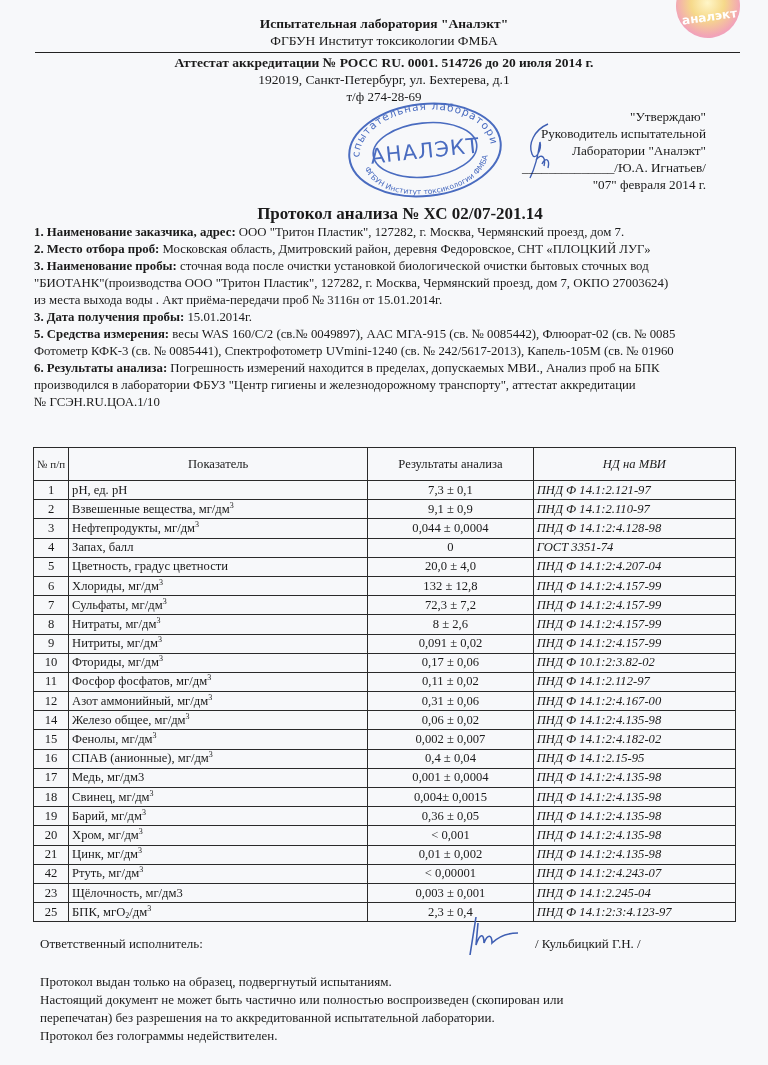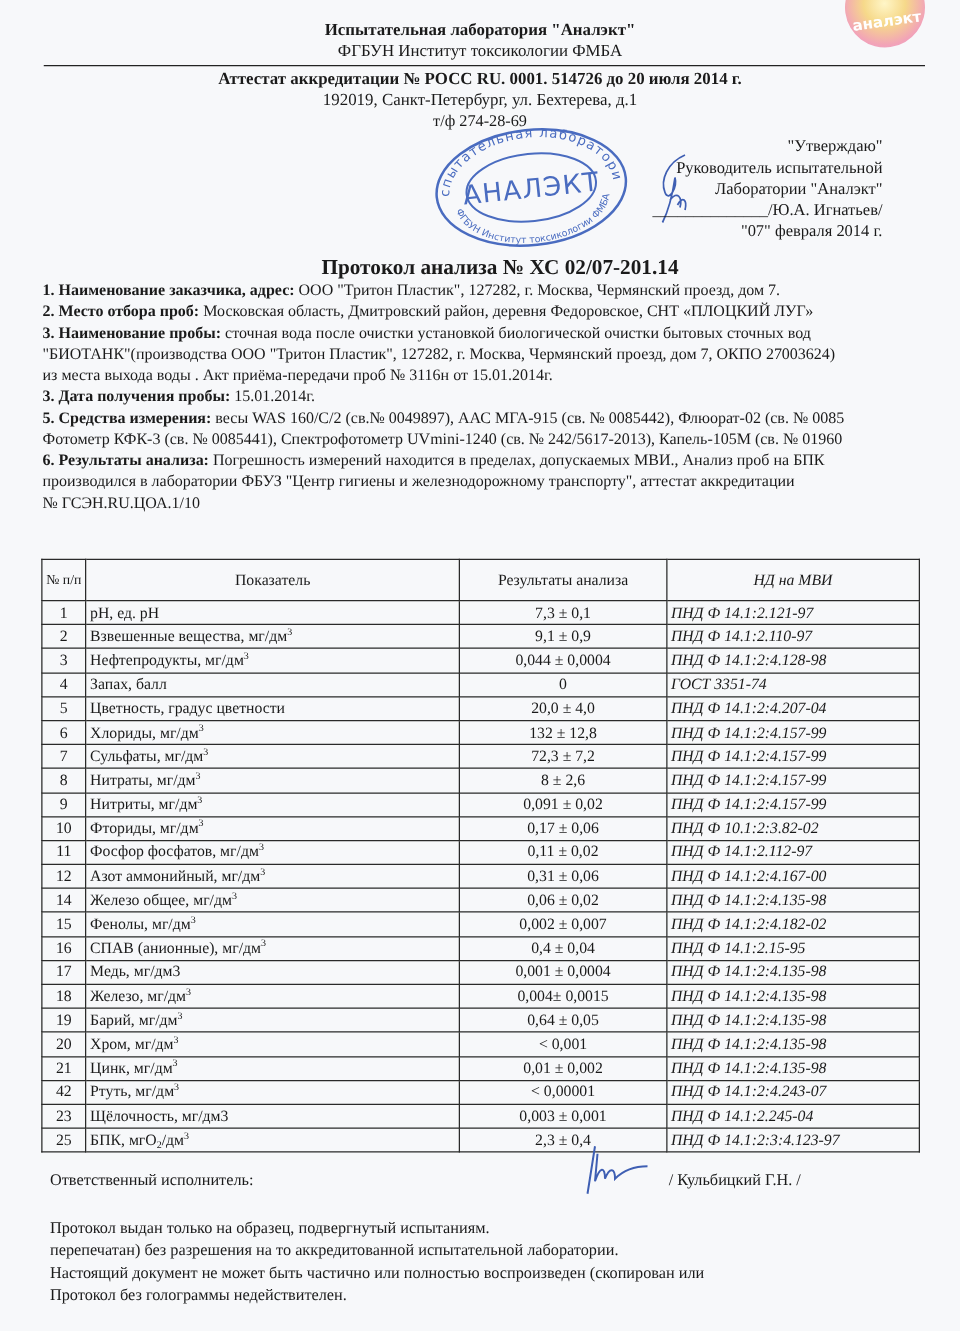--- a/index.html
+++ b/index.html
@@ -217,28 +217,28 @@
         <td class="c-nd">ПНД Ф 14.1:2.15-95</td>
       </tr>
       <tr>
         <td class="c-num">17</td>
         <td class="c-param"><span>Медь, мг/дм3</span></td>
         <td class="c-res">0,001 ± 0,0004</td>
         <td class="c-nd">ПНД Ф 14.1:2:4.135-98</td>
       </tr>
       <tr>
         <td class="c-num">18</td>
-        <td class="c-param"><span>Железо, мг/дм</span><sup>3</sup></td>
+        <td class="c-param"><span>Свинец, мг/дм</span><sup>3</sup></td>
         <td class="c-res">0,004± 0,0015</td>
         <td class="c-nd">ПНД Ф 14.1:2:4.135-98</td>
       </tr>
       <tr>
         <td class="c-num">19</td>
         <td class="c-param"><span>Барий, мг/дм</span><sup>3</sup></td>
-        <td class="c-res">0,64 ± 0,05</td>
+        <td class="c-res">0,36 ± 0,05</td>
         <td class="c-nd">ПНД Ф 14.1:2:4.135-98</td>
       </tr>
       <tr>
         <td class="c-num">20</td>
         <td class="c-param"><span>Хром, мг/дм</span><sup>3</sup></td>
         <td class="c-res">&lt; 0,001</td>
         <td class="c-nd">ПНД Ф 14.1:2:4.135-98</td>
       </tr>
       <tr>
         <td class="c-num">21</td>
@@ -268,16 +268,16 @@
 </table>
 
 <div class="abs resp-label">Ответственный исполнитель:</div>
 <svg class="abs sig2" viewBox="0 0 70 42">
   <path d="M14,2 L8,40 M16,8 L14,30 C18,18 22,18 22,28 C26,18 30,20 30,28 C36,22 44,18 56,18" fill="none" stroke="#3f5fb3" stroke-width="1.6"></path>
 </svg>
 <div class="abs resp-name">/ Кульбицкий Г.Н. /</div>
 
 <div class="abs footer">
   <div>Протокол выдан только на образец, подвергнутый испытаниям.</div>
+  <div>Настоящий документ не может быть частично или полностью воспроизведен (скопирован или</div>
   <div>перепечатан) без разрешения на то аккредитованной испытательной лаборатории.</div>
-  <div>Настоящий документ не может быть частично или полностью воспроизведен (скопирован или</div>
   <div>Протокол без голограммы недействителен.</div>
 </div>
 
 </body></html>

